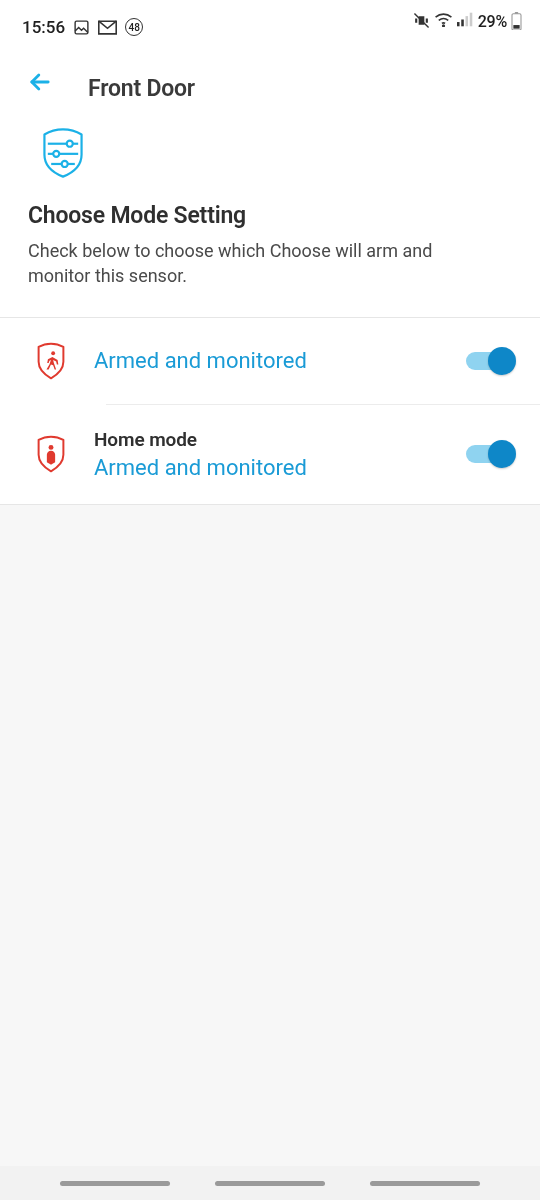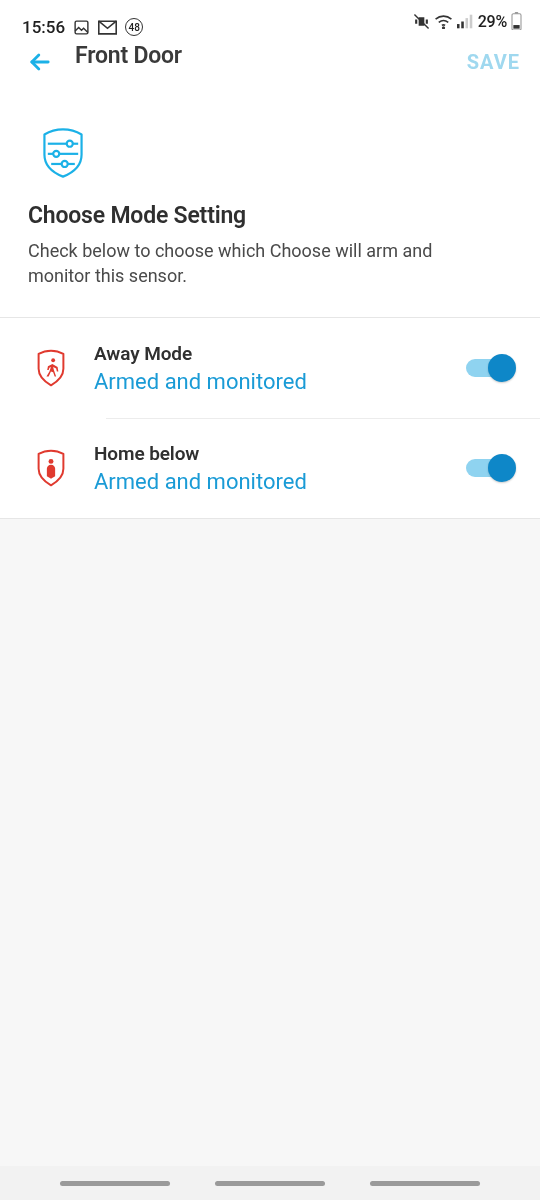--- a/index.html
+++ b/index.html
@@ -1,26 +1,26 @@
 <!DOCTYPE html>
 <html><head>
   <meta charset="utf-8">
   <style>
     * { margin:0; padding:0; box-sizing:border-box; font-family:-apple-system,BlinkMacSystemFont,"Segoe UI",Roboto,sans-serif; }
     body { width:540px; height:1200px; background:#fff; display:flex; flex-direction:column; overflow:hidden; }
 
     
     .status-bar { height:42px; display:flex; align-items:center; justify-content:space-between; padding:0 18px 0 22px; font-size:17px; font-weight:500; color:#202020; }
     .status-left { display:flex; align-items:center; gap:8px;margin-top:12px; }
-    .status-right { display:flex; align-items:center; gap:4px; }
+    .status-right { display:flex; gap:4px; }
     .status-right .pct { font-size:16px; letter-spacing:-0.2px; }
     .mini-icon { display:inline-flex; }
 
     
-    .app-bar { height:60px; display:flex; align-items:flex-start; padding:0 14px 0 20px; gap:15px; }
+    .app-bar { height:60px; display:flex; align-items:flex-end; padding:0 14px 0 20px; gap:28px; }
     .back-btn { width:40px; height:40px; display:flex; align-items:center; justify-content:center; color:#1bb1e7; }
     .app-title { flex:1; font-size:23px; font-weight:600; color:#3a3a3a; letter-spacing:-0.2px; }
     .save-btn { font-size:20px; font-weight:700; color:#9fd8ef; letter-spacing:1px; padding:8px 6px; }
 
     
     .intro { padding:24px 41px 28px 28px; }
     .shield-icon { width:54px; height:54px; margin-bottom:22px; margin-left:8px; }
     .intro-title { font-size:23px; font-weight:600; color:#2f2f2f; margin-bottom:10px; letter-spacing:-0.2px;}
     .intro-desc { font-size:18px; line-height:1.38; color:#4a4a4a; font-weight:400; }
 
@@ -103,21 +103,20 @@
 </div>
 
 <div class="app-bar">
   <div class="back-btn">
     <svg width="28" height="28" viewBox="0 0 24 24" fill="none" stroke="currentColor" stroke-width="2.4" stroke-linecap="round" stroke-linejoin="round">
         <path d="M19 12H5"></path>
         <path d="M11 18l-6-6 6-6"></path>
       </svg>
   </div>
   <div class="app-title">Front Door</div>
-  <div class="save-btn">SAVE</div>
 </div>
 
 <div class="intro">
   <div class="shield-icon">
     <svg width="54" height="54" viewBox="0 0 64 64" fill="none" stroke="#1bb1e7" stroke-width="2.6" stroke-linejoin="round">
       <path d="M32 4 C20 4 10 10 10 10 v24 c0 14 12 22 22 26 10-4 22-12 22-26 V10 S44 4 32 4z"></path>
       <line x1="14" y1="21" x2="50" y2="21"></line>
       <line x1="14" y1="33" x2="50" y2="33"></line>
       <line x1="18" y1="45" x2="46" y2="45"></line>
       <circle cx="40" cy="21" r="3.6" fill="#fff"></circle>
@@ -135,41 +134,40 @@
     <div class="mode-icon">
       <svg width="34" height="38" viewBox="0 0 40 46" fill="none" stroke="#e03a2f" stroke-width="2.4" stroke-linejoin="round">
         <path d="M20 2 C12 2 5 6 5 6 v18 c0 10 8 16 15 20 7-4 15-10 15-20 V6 S28 2 20 2z"></path>
         <g fill="#e03a2f" stroke="none" transform="translate(10,10) scale(0.9)">
           <circle cx="14" cy="4" r="2.6"></circle>
           <path d="M8 26l3-7 3 1 2 6h2l-3-9-1-4 4 2 1 4h2l-1-6-7-4-6 3-1 5h2l1-3 2-1-2 6-4 7z"></path>
         </g>
       </svg>
     </div>
     <div class="mode-text">
-      <div class="mode-title">Away Mode</div>
       <div class="mode-sub">Armed and monitored</div>
     </div>
     <div class="toggle">
       <div class="toggle-track"></div>
       <div class="toggle-thumb"></div>
     </div>
   </div>
 
   <div class="mode-row">
     <div class="mode-icon">
       <svg width="34" height="38" viewBox="0 0 40 46" fill="none" stroke="#e03a2f" stroke-width="2.4" stroke-linejoin="round">
         <path d="M20 2 C12 2 5 6 5 6 v18 c0 10 8 16 15 20 7-4 15-10 15-20 V6 S28 2 20 2z"></path>
         <g fill="#e03a2f" stroke="none">
           <circle cx="20" cy="15" r="3"></circle>
           <path d="M20 19c-3 0-5 2-5 5v9c3 2 5 3 5 3s2-1 5-3v-9c0-3-2-5-5-5z"></path>
         </g>
       </svg>
     </div>
     <div class="mode-text">
-      <div class="mode-title">Home below</div>
+      <div class="mode-title">Home mode</div>
       <div class="mode-sub">Armed and monitored</div>
     </div>
     <div class="toggle">
       <div class="toggle-track"></div>
       <div class="toggle-thumb"></div>
     </div>
   </div>
 
 </div>
 

